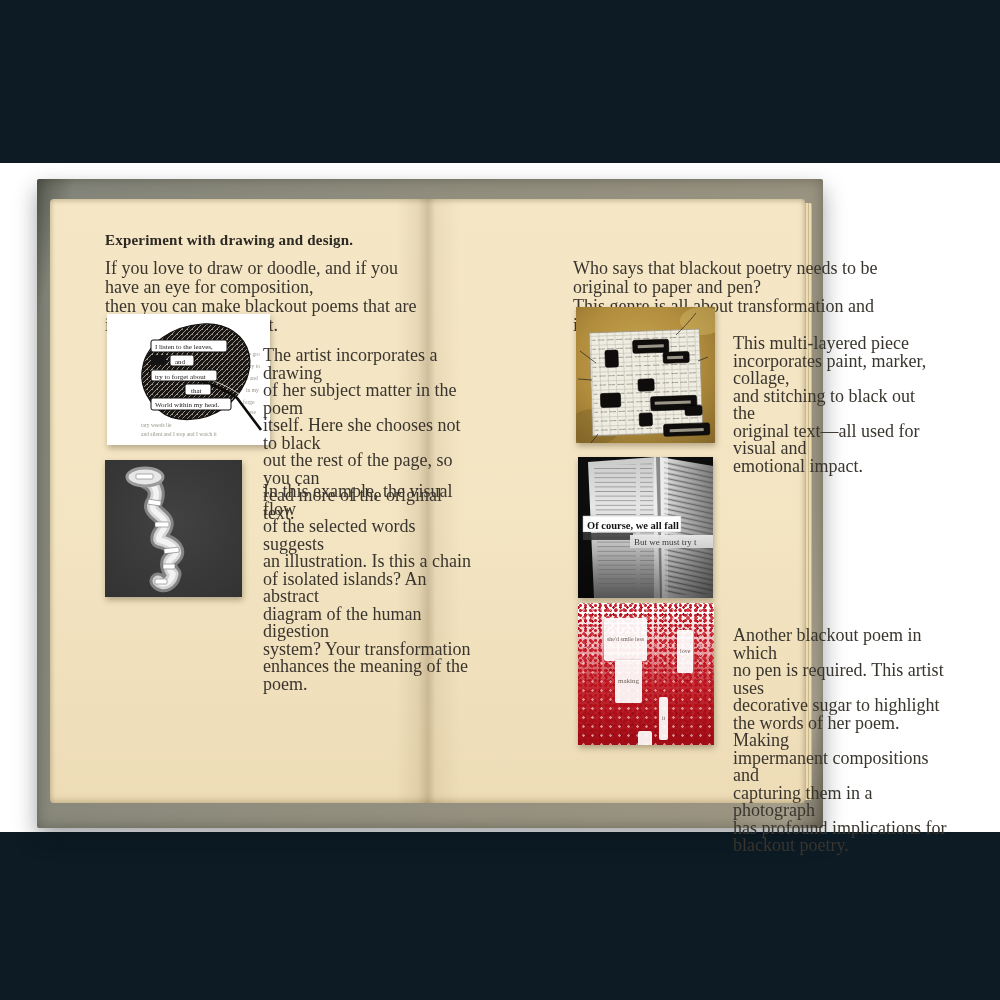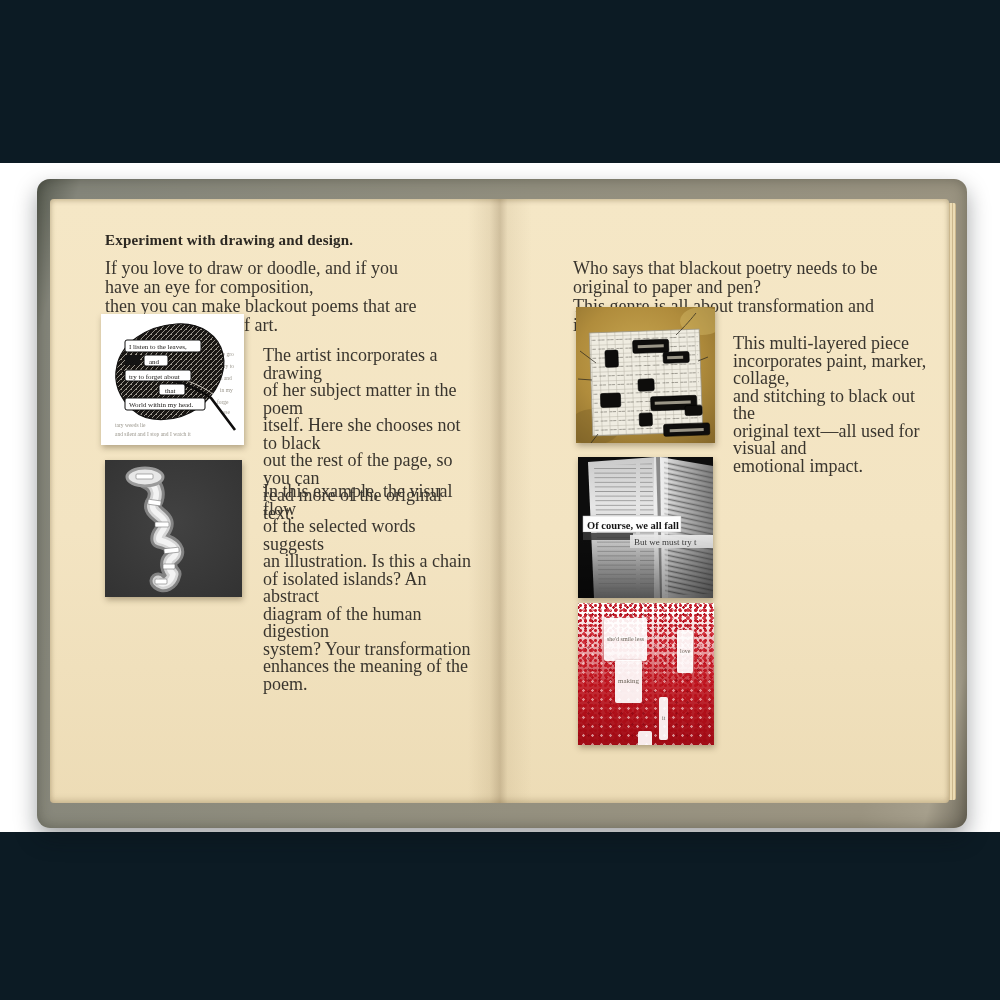--- a/index.html
+++ b/index.html
@@ -2,21 +2,21 @@
 <html><head>
 <meta charset="utf-8">
 <style>
   html,body{margin:0;padding:0;}
   .stage{position:relative;width:1000px;height:1000px;background:#ffffff;overflow:hidden;
          font-family:"Liberation Serif","DejaVu Serif",serif;}
   .band{position:absolute;left:0;width:1000px;background:#0c1b24;}
   .band-top{top:0;height:163px;}
   .band-bottom{top:832px;height:168px;}
 
-  .book{position:absolute;left:37px;top:179px;width:930px;height:649px;border-radius:13px;
+  .book{position:absolute;left:37px;top:179px;width:786px;height:649px;border-radius:2px;
         background:linear-gradient(105deg,#575b50 0%,#84857a 4%,#918e7e 45%,#9b9481 90%,#a69f8c 96%,#6f6a5c 100%);
         box-shadow:0 10px 22px rgba(10,15,20,.38), inset 0 0 14px rgba(30,30,20,.35);}
   .page-stack{position:absolute;right:11px;top:24px;bottom:28px;width:9px;border-radius:2px;
         background:repeating-linear-gradient(90deg,#ecdcb4 0 2px,#cbb78d 2px 3px);}
   .pages{position:absolute;left:13px;right:18px;top:20px;bottom:25px;border-radius:4px;
         background:linear-gradient(180deg,#f5e7c6 0%,#f3e4c2 55%,#eddcb6 100%);
         box-shadow:inset 0 2px 5px rgba(90,70,30,.25), inset 0 -3px 6px rgba(90,70,30,.22);}
   .gutter{position:absolute;left:50%;top:0;height:100%;width:64px;transform:translateX(-50%);
         background:linear-gradient(90deg,rgba(110,85,45,0) 0%,rgba(110,85,45,.10) 34%,rgba(88,64,30,.24) 50%,rgba(110,85,45,.08) 62%,rgba(110,85,45,0) 100%);}
 
@@ -59,21 +59,21 @@
 
   <div class="book">
     <div class="page-stack"></div>
     <div class="pages">
       <div class="gutter"></div>
 
       <div class="heading" style="left:55px;top:33px;">Experiment with drawing and design.</div>
       <div class="intro bodytext lines" style="left:55px;top:60px;width:330px;">If you love to draw or doodle, and if you have an eye for composition,
 then you can make blackout poems that are illustrative works of art.</div>
 
-      <div class="art" style="left:51px;top:115px;width:143px;height:131px;background:#fff;">
+      <div class="art" style="left:57px;top:115px;width:143px;height:131px;background:#fff;padding-left:20px;">
         <svg width="143" height="131" viewBox="0 0 143 131">
           <defs>
             <pattern id="hatch" width="5" height="5" patternUnits="userSpaceOnUse">
               <rect width="5" height="5" fill="#191613"></rect>
               <path d="M0 5 L5 0 M-1 2 L2 -1" stroke="#efe9dc" stroke-width="0.8" opacity="0.75"></path>
             </pattern>
           </defs>
           <g font-size="5.5" fill="#9a968c">
             <text x="112" y="42">at the gro</text>
             <text x="118" y="54">I try to</text>
@@ -241,16 +241,24 @@
         </svg>
       </div>
 
       <div class="art art-sugar" style="left:528px;top:404px;width:136px;height:142px;">
         <span class="sugar-word sw0">she'd smile less</span>
         <span class="sugar-word sw1">love</span>
         <span class="sugar-word sw2">making</span>
         <span class="sugar-word sw3">it</span>
         <span class="sugar-word sw4">last</span>
       </div>
+      <div class="caption bodytext lines" style="left:683px;top:428px;width:215px;">Another blackout poem in which
+no pen is required. This artist uses
+decorative sugar to highlight
+the words of her poem. Making
+impermanent compositions and
+capturing them in a photograph
+has profound implications for
+blackout poetry.</div>
 
     </div>
   </div>
 </div>
 
 </body></html>

